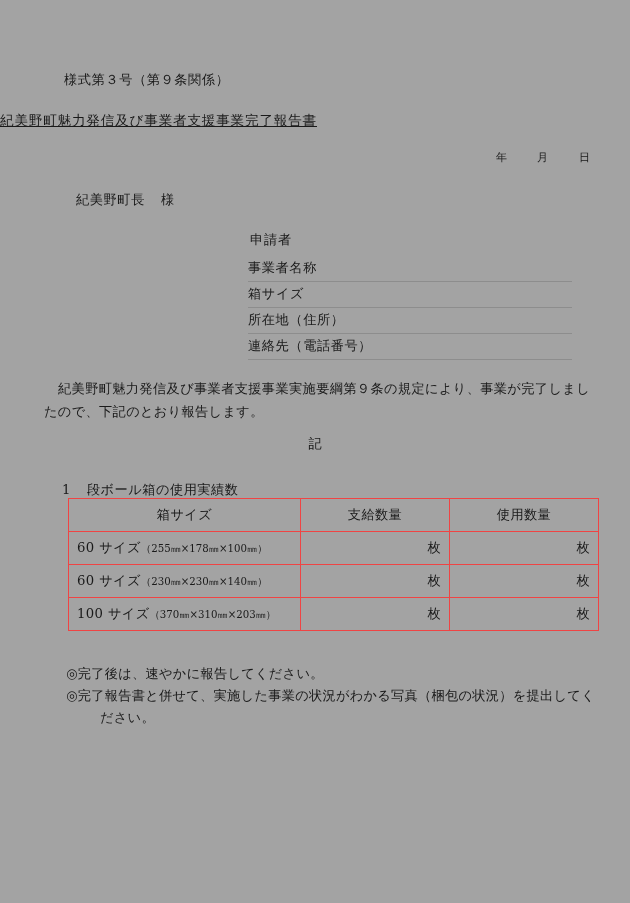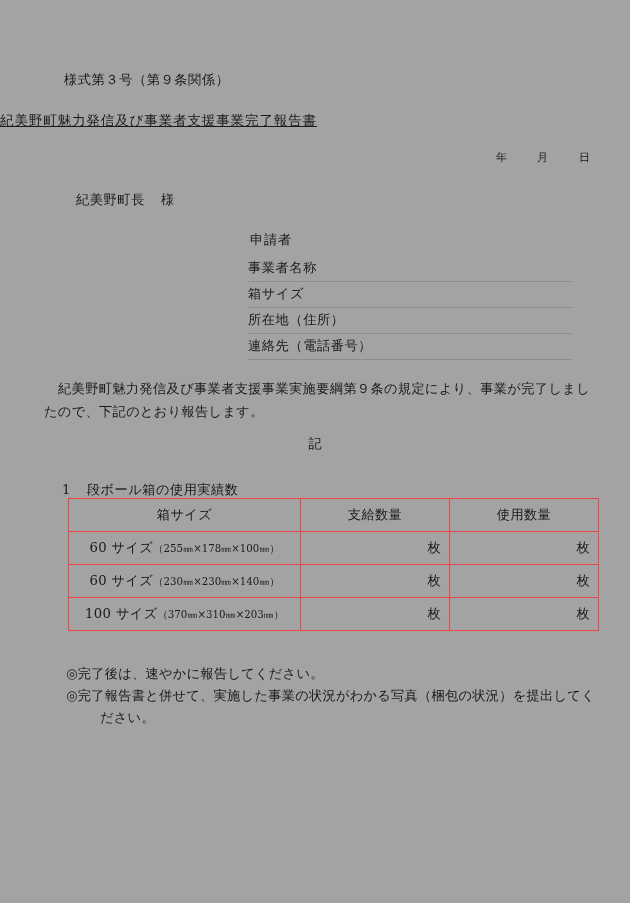--- a/index.html
+++ b/index.html
@@ -134,21 +134,21 @@
     border: 1px solid #ef4444;
     height: 32px;
     padding: 0 8px;
     font-weight: normal;
     letter-spacing: 0.4px;
     white-space: nowrap;
   }
   .box-table th { text-align: center; }
   .col-size { width: 232px; }
   .col-qty  { width: 149px; }
-  .cell-size { text-align: center; }
+  .cell-size { text-align: left; }
   .cell-qty  { text-align: right; }
   .size-name { display: inline-block; min-width: 64px; }
   .mm { font-size: 10.2px; letter-spacing: 0; }
 
   
   .notes {
     position: absolute;
     left: 66px;
     top: 663px;
     width: 538px;

